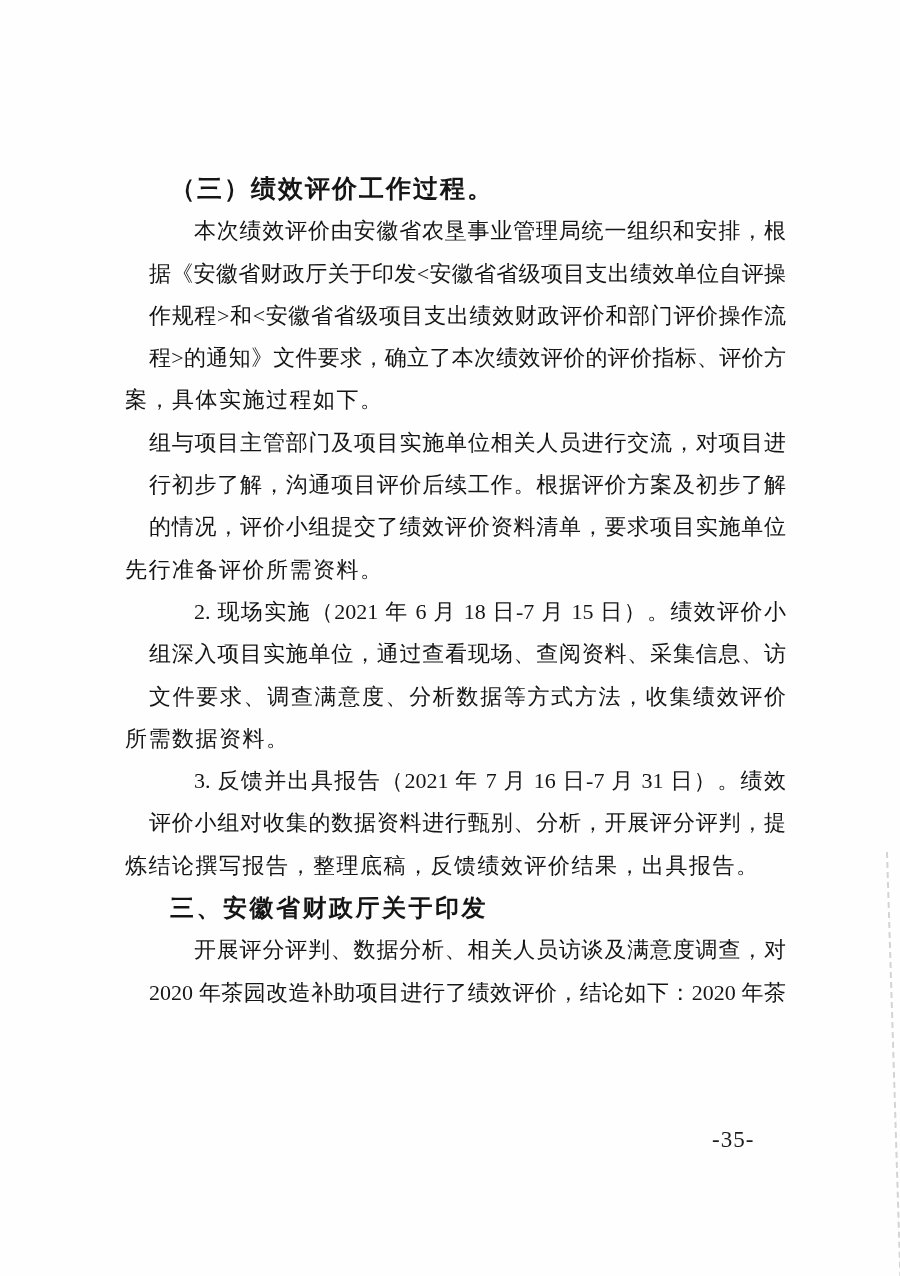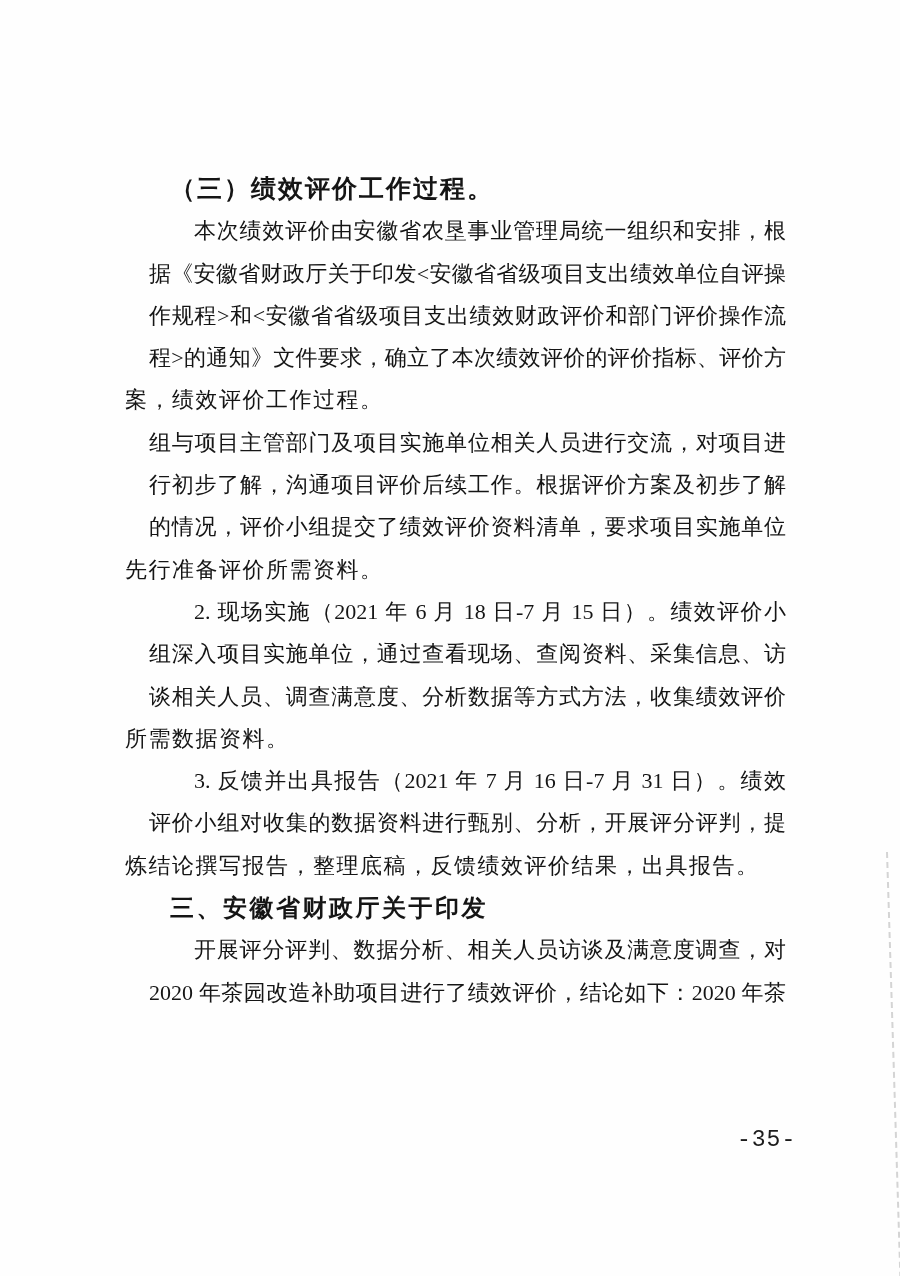--- a/index.html
+++ b/index.html
@@ -47,26 +47,26 @@
     letter-spacing: 2px;
   }
   .line.heading-hei {
     font-size: 24px;
     font-weight: bold;
     font-family: "Liberation Sans", "DejaVu Sans", sans-serif;
     letter-spacing: 2.5px;
   }
   .page-number {
     position: absolute;
-    left: 737px;
+    left: 712px;
     top: 1127px;
     font-size: 23px;
     letter-spacing: 1px;
     color: #1c1c1c;
-    font-family: Liberation Mono, monospace;
+    font-family: Liberation Serif, serif;
   }
   .scan-artifact {
     position: absolute;
     left: 886px;
     top: 852px;
     height: 426px;
     width: 0;
     border-left: 2px dashed #c6c6c6;
     opacity: 0.75;
     transform: rotate(-1.8deg);
@@ -76,28 +76,28 @@
 </head>
 <body>
 
 <div class="page">
   <div class="content" id="doc-body">
       <div class="line heading-kai indent">（三）绩效评价工作过程。</div>
       <div class="line indent justify">本次绩效评价由安徽省农垦事业管理局统一组织和安排，根</div>
       <div class="line justify">据《安徽省财政厅关于印发&lt;安徽省省级项目支出绩效单位自评操</div>
       <div class="line justify">作规程&gt;和&lt;安徽省省级项目支出绩效财政评价和部门评价操作流</div>
       <div class="line justify">程&gt;的通知》文件要求，确立了本次绩效评价的评价指标、评价方</div>
-      <div class="line">案，绩效评价工作过程。</div>
+      <div class="line">案，具体实施过程如下。</div>
       <div class="line justify">组与项目主管部门及项目实施单位相关人员进行交流，对项目进</div>
       <div class="line justify">行初步了解，沟通项目评价后续工作。根据评价方案及初步了解</div>
       <div class="line justify">的情况，评价小组提交了绩效评价资料清单，要求项目实施单位</div>
       <div class="line">先行准备评价所需资料。</div>
       <div class="line indent justify">2. 现场实施（2021 年 6 月 18 日-7 月 15 日）。绩效评价小</div>
       <div class="line justify">组深入项目实施单位，通过查看现场、查阅资料、采集信息、访</div>
-      <div class="line justify">谈相关人员、调查满意度、分析数据等方式方法，收集绩效评价</div>
+      <div class="line justify">文件要求、调查满意度、分析数据等方式方法，收集绩效评价</div>
       <div class="line">所需数据资料。</div>
       <div class="line indent justify">3. 反馈并出具报告（2021 年 7 月 16 日-7 月 31 日）。绩效</div>
       <div class="line justify">评价小组对收集的数据资料进行甄别、分析，开展评分评判，提</div>
       <div class="line">炼结论撰写报告，整理底稿，反馈绩效评价结果，出具报告。</div>
       <div class="line heading-hei indent">三、安徽省财政厅关于印发</div>
       <div class="line indent justify">开展评分评判、数据分析、相关人员访谈及满意度调查，对</div>
       <div class="line justify">2020 年茶园改造补助项目进行了绩效评价，结论如下：2020 年茶</div>
     </div>
   <div class="page-number">-35-</div>
   <div class="scan-artifact"></div>

